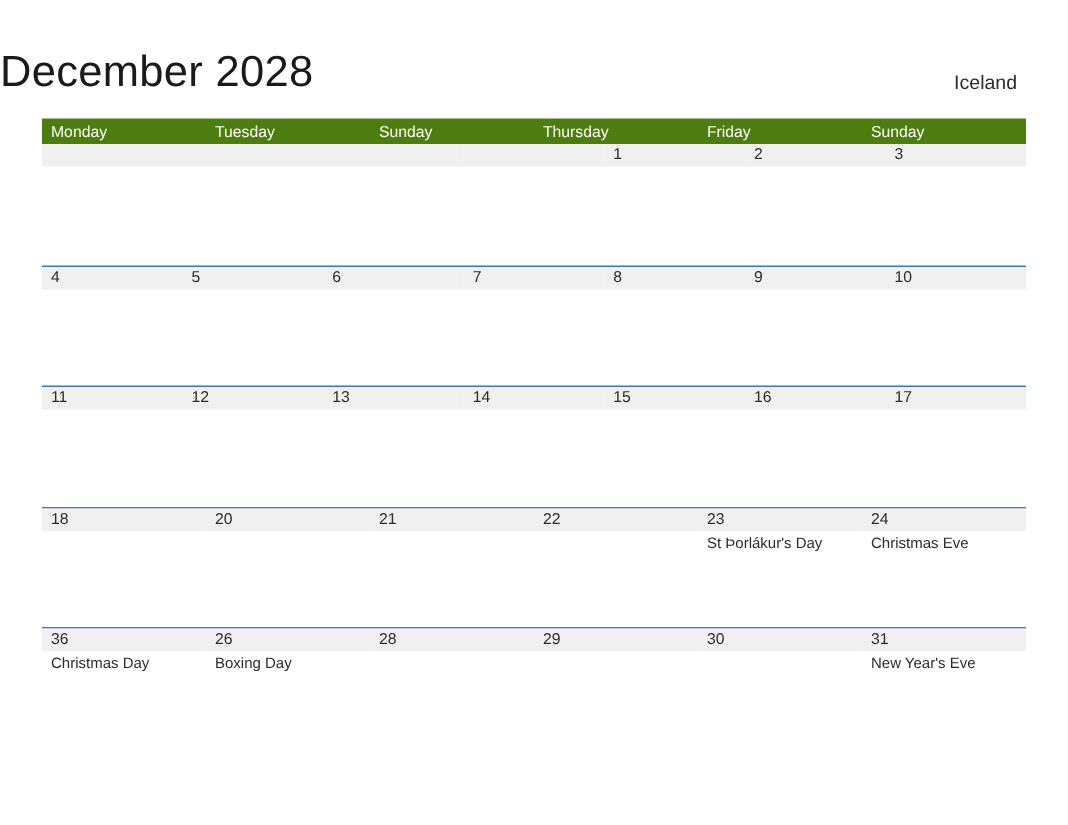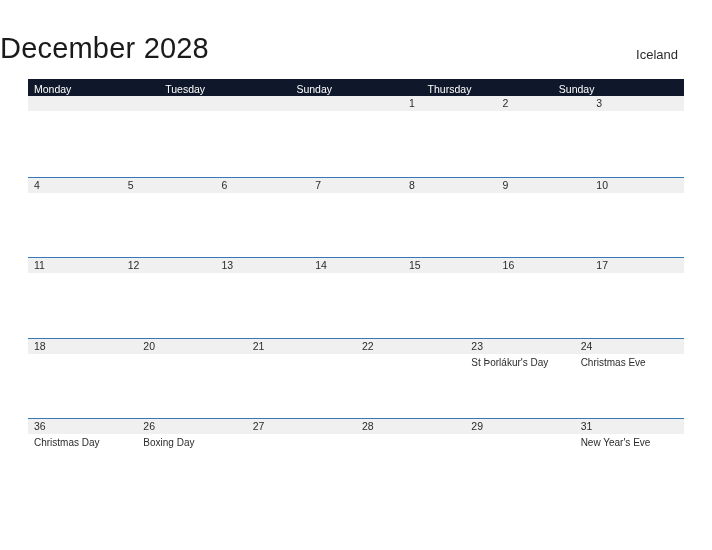--- a/index.html
+++ b/index.html
@@ -89,23 +89,22 @@
   
   .calendar {
     position: absolute;
     left: 28px;
     top: 79px;
     width: 656px;
   }
 
   .weekday-row {
     display: flex;
-    background: #0f172a;
+    background: #4d7c0f;
     height: 17px;
-    align-items: center;
   }
   .weekday-cell {
     flex: 1 1 0;
     padding: 2px 0 0 6px;
     box-sizing: border-box;
     color: #ffffff;
     font-size: 10.5px;
     line-height: 14px;
     white-space: nowrap;
   }
@@ -163,20 +162,21 @@
   <div class="cal-country">Iceland</div>
 
 </div>
 
 <div class="calendar">
   <div class="weekday-row">
       <div class="weekday-cell">Monday</div>
       <div class="weekday-cell">Tuesday</div>
       <div class="weekday-cell">Sunday</div>
       <div class="weekday-cell">Thursday</div>
+      <div class="weekday-cell">Friday</div>
       <div class="weekday-cell">Sunday</div>
     </div>
   <div class="weeks">
       <div class="week-row first">
         <div class="day-strip">
           <div class="day-cell">
             <span class="day-number empty"></span>
           </div>
           <div class="day-cell">
             <span class="day-number empty"></span>
@@ -284,27 +284,27 @@
               <span class="event">Christmas Day</span>
             </div>
           </div>
           <div class="day-cell">
             <span class="day-number">26</span>
             <div class="day-events">
               <span class="event">Boxing Day</span>
             </div>
           </div>
           <div class="day-cell">
-            <span class="day-number">27</span>
-          </div>
-          <div class="day-cell">
             <span class="day-number">28</span>
           </div>
           <div class="day-cell">
             <span class="day-number">29</span>
+          </div>
+          <div class="day-cell">
+            <span class="day-number">30</span>
           </div>
           <div class="day-cell">
             <span class="day-number">31</span>
             <div class="day-events">
               <span class="event">New Year's Eve</span>
             </div>
           </div>
         </div>
       </div>
     </div>

